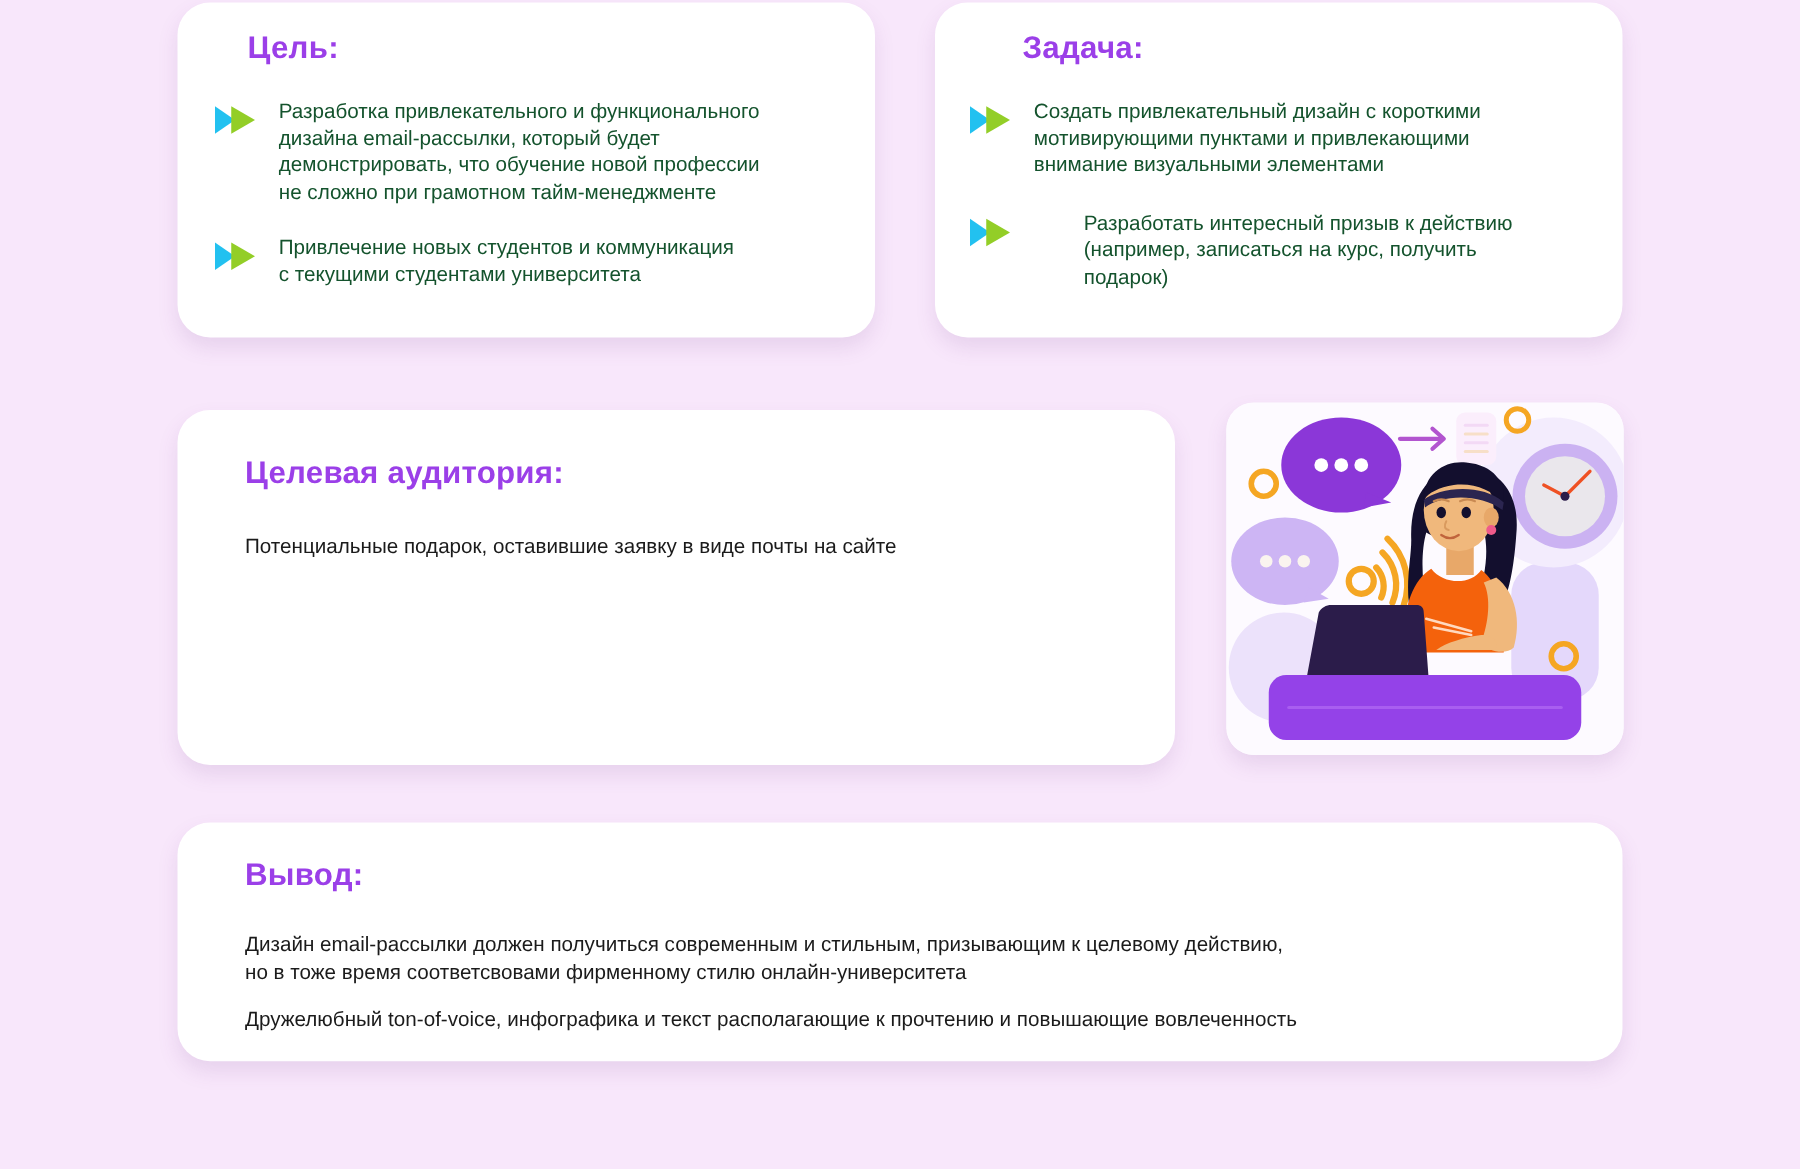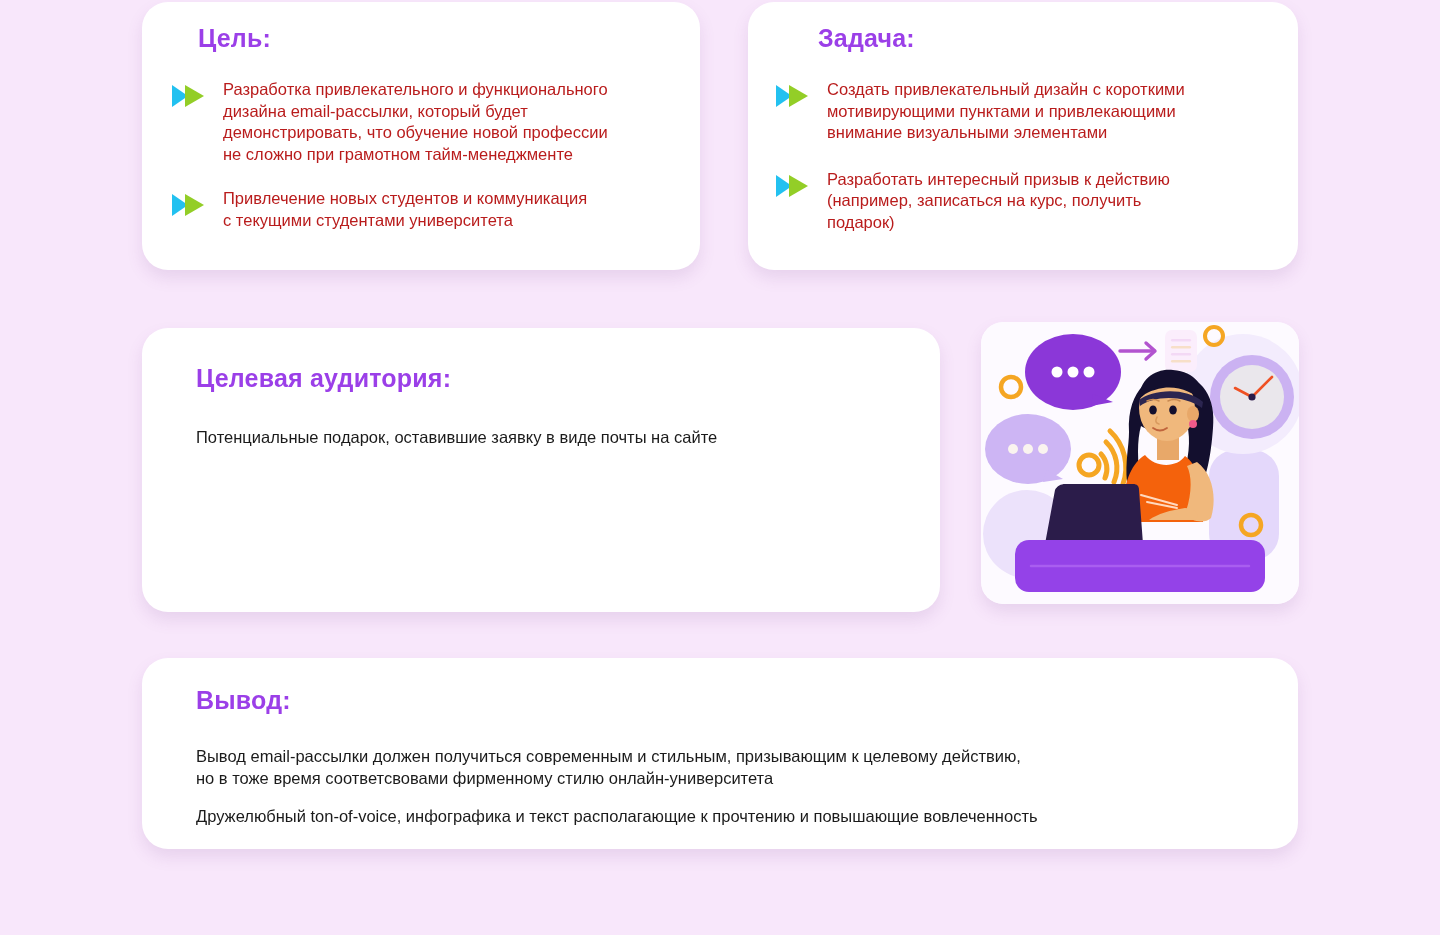--- a/index.html
+++ b/index.html
@@ -37,21 +37,21 @@
     align-items: flex-start;
   }
   .bullet-icon {
     flex: 0 0 auto;
     width: 42px;
     height: 26px;
     margin-top: 4px;
     margin-right: 11px;
   }
   .bullet-text {
-    color: #b91c1c;
+    color: #14532d;
     font-size: 16.5px;
     line-height: 21.5px;
     white-space: pre-line;
   }
   .body-text {
     color: #1b1b1b;
     font-size: 16.5px;
     line-height: 22px;
     white-space: pre-line;
     margin: 0;
@@ -70,21 +70,21 @@
 
   
   #card-task {
     left: 748px;
     top: 2px;
     width: 550px;
     height: 268px;
     padding: 22px 24px 0 26px;
   }
   #card-task .card-title { font-size: 25px; margin-left: 44px; margin-bottom: 26px; }
-  #card-task .bullet-row + .bullet-row { margin-top: 25px; }
+  #card-task .bullet-row + .bullet-row { margin-top: 25px; gap: 40px; }
 
   
   #card-audience {
     left: 142px;
     top: 328px;
     width: 798px;
     height: 284px;
     padding: 36px 30px 0 54px;
   }
   #card-audience .card-title { font-size: 25px; margin-bottom: 33px; }
@@ -176,21 +176,21 @@
     </div>
   </div>
 
   <div class="card" id="card-audience">
     <h2 class="card-title">Целевая аудитория:</h2>
     <p class="body-text para">Потенциальные подарок, оставившие заявку в виде почты на сайте</p>
   </div>
 
   <div class="card" id="card-conclusion">
     <h2 class="card-title">Вывод:</h2>
-    <p class="body-text para">Вывод email-рассылки должен получиться современным и стильным, призывающим к целевому действию,
+    <p class="body-text para">Дизайн email-рассылки должен получиться современным и стильным, призывающим к целевому действию,
 но в тоже время соответсвовами фирменному стилю онлайн-университета</p>
     <p class="body-text para">Дружелюбный ton-of-voice, инфографика и текст располагающие к прочтению и повышающие вовлеченность</p>
   </div>
 
   <div id="illustration">
     <svg width="318" height="282" viewBox="0 0 318 282">
       <defs>
         <clipPath id="frameClip">
           <rect x="0" y="0" width="318" height="282" rx="22" ry="22"></rect>
         </clipPath>

